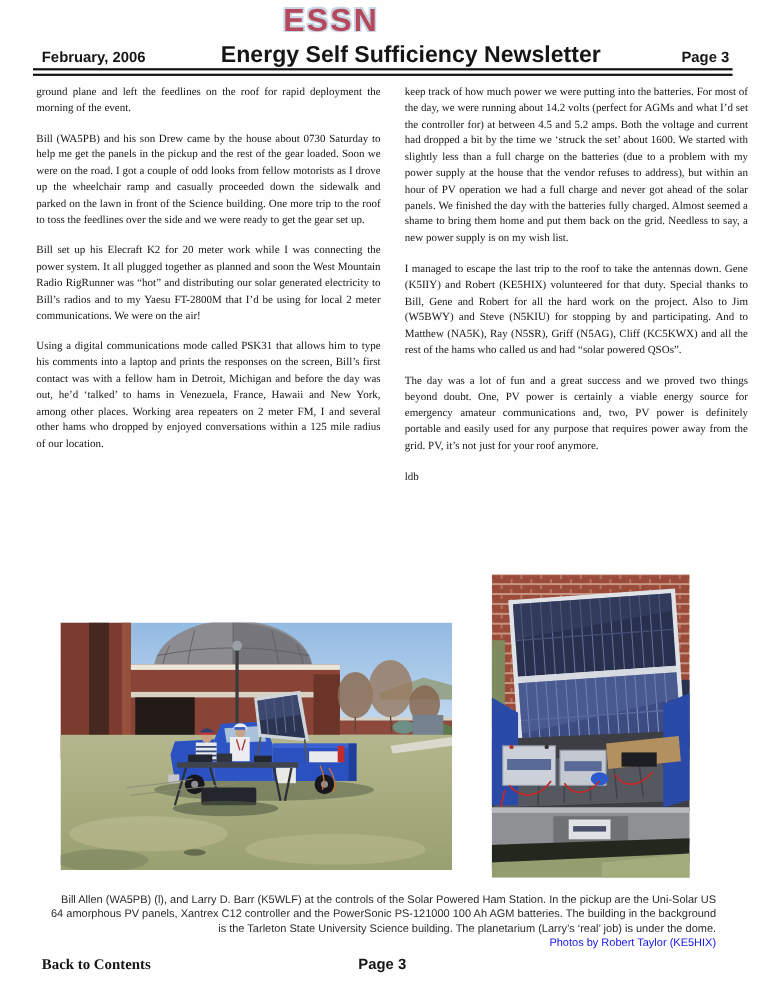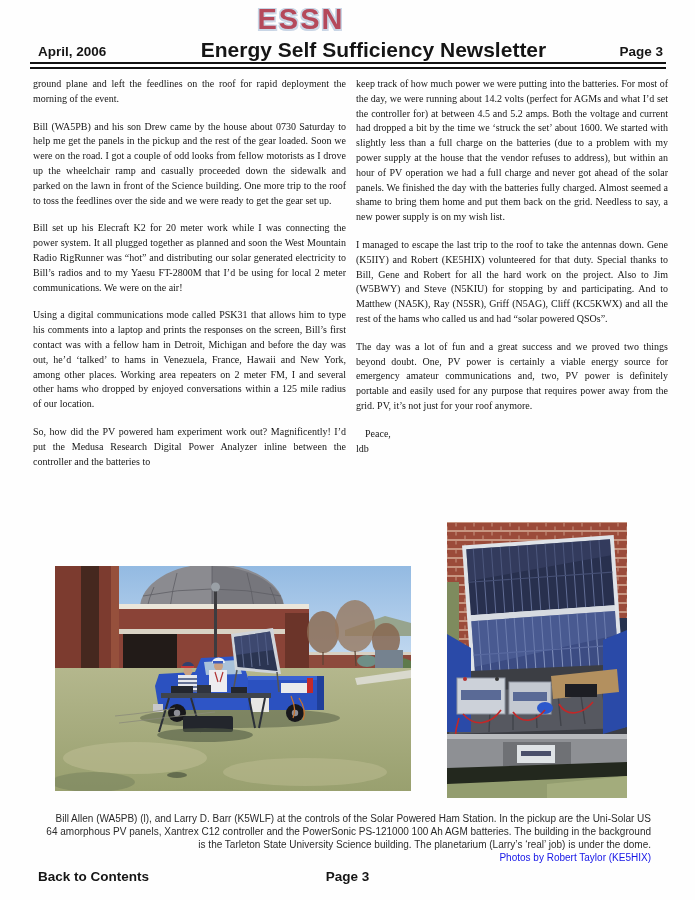--- a/index.html
+++ b/index.html
@@ -15,63 +15,61 @@
   .hdr-title{position:absolute;top:38px;left:0;width:695px;text-align:center;
              font-family:"Liberation Sans",sans-serif;font-weight:bold;font-size:21px;padding-left:26px;}
   .hdr-page{position:absolute;top:44px;right:32px;font-family:"Liberation Sans",sans-serif;
             font-weight:bold;font-size:13.5px;}
   .rule{position:absolute;top:62px;left:30px;width:636px;height:3px;
         border-top:2px solid #111;border-bottom:2.5px solid #111;}
   
   .col{position:absolute;top:77px;width:313px;font-size:10px;line-height:14.8px;
        text-align:justify;}
   .col-left{left:33px;}
-  .col-right{left:356px;width:312px;}
+  .col-right{left:368px;width:312px;}
   .col p{margin:0 0 13px 0;}
   .col p:last-of-type{margin-bottom:0;}
   .sig{margin-top:13px;text-align:left;}
   .sig .s0{padding-left:9px;}
   
   .photo{position:absolute;display:block;line-height:0;}
   .photo-left{left:55px;top:566px;width:356px;height:225px;}
   .photo-right{left:447px;top:522px;width:180px;height:276px;}
   
   .caption{position:absolute;top:812px;left:45px;width:606px;text-align:right;
            font-family:"Liberation Sans",sans-serif;font-size:10px;line-height:13px;color:#2b2b2b;}
   .credit{color:#1414e6;font-family:"Liberation Sans",sans-serif;font-size:10px;line-height:13px;cursor:pointer;}
-  .footer-back{position:absolute;top:869px;left:38px;font-family:Liberation Sans, sans-serif;
+  .footer-back{position:absolute;top:869px;left:38px;font-family:Liberation Serif, serif;
                font-weight:bold;font-size:13.5px;cursor:pointer;}
   .footer-page{position:absolute;top:869px;left:0;width:695px;text-align:center;
                font-family:"Liberation Sans",sans-serif;font-weight:bold;font-size:13.5px;}
 </style>
 </head>
 <body>
 
 <div class="page">
 
   <div class="logo">ESSN</div>
-  <div class="hdr-date">April, 2006</div>
+  <div class="hdr-date">February, 2006</div>
   <div class="hdr-title">Energy Self Sufficiency Newsletter</div>
   <div class="hdr-page">Page 3</div>
   <div class="rule"></div>
 
   <div class="col col-left">
     <p>ground plane and left the feedlines on the roof for rapid deployment the morning of the event.</p>
     <p>Bill (WA5PB) and his son Drew came by the house about 0730 Saturday to help me get the panels in the pickup and the rest of the gear loaded. Soon we were on the road. I got a couple of odd looks from fellow motorists as I drove up the wheelchair ramp and casually proceeded down the sidewalk and parked on the lawn in front of the Science building. One more trip to the roof to toss the feedlines over the side and we were ready to get the gear set up.</p>
     <p>Bill set up his Elecraft K2 for 20 meter work while I was connecting the power system. It all plugged together as planned and soon the West Mountain Radio RigRunner was “hot” and distributing our solar generated electricity to Bill’s radios and to my Yaesu FT-2800M that I’d be using for local 2 meter communications. We were on the air!</p>
     <p>Using a digital communications mode called PSK31 that allows him to type his comments into a laptop and prints the responses on the screen, Bill’s first contact was with a fellow ham in Detroit, Michigan and before the day was out, he’d ‘talked’ to hams in Venezuela, France, Hawaii and New York, among other places. Working area repeaters on 2 meter FM, I and several other hams who dropped by enjoyed conversations within a 125 mile radius of our location.</p>
-    <p>So, how did the PV powered ham experiment work out? Magnificently! I’d put the Medusa Research Digital Power Analyzer inline between the controller and the batteries to</p>
   </div>
 
   <div class="col col-right">
     <p>keep track of how much power we were putting into the batteries. For most of the day, we were running about 14.2 volts (perfect for AGMs and what I’d set the controller for) at between 4.5 and 5.2 amps. Both the voltage and current had dropped a bit by the time we ‘struck the set’ about 1600. We started with slightly less than a full charge on the batteries (due to a problem with my power supply at the house that the vendor refuses to address), but within an hour of PV operation we had a full charge and never got ahead of the solar panels. We finished the day with the batteries fully charged. Almost seemed a shame to bring them home and put them back on the grid. Needless to say, a new power supply is on my wish list.</p>
     <p>I managed to escape the last trip to the roof to take the antennas down. Gene (K5IIY) and Robert (KE5HIX) volunteered for that duty. Special thanks to Bill, Gene and Robert for all the hard work on the project. Also to Jim (W5BWY) and Steve (N5KIU) for stopping by and participating. And to Matthew (NA5K), Ray (N5SR), Griff (N5AG), Cliff (KC5KWX) and all the rest of the hams who called us and had “solar powered QSOs”.</p>
     <p>The day was a lot of fun and a great success and we proved two things beyond doubt. One, PV power is certainly a viable energy source for emergency amateur communications and, two, PV power is definitely portable and easily used for any purpose that requires power away from the grid. PV, it’s not just for your roof anymore.</p>
     <div class="sig">
-      <div class="s0">Peace,</div>
       <div>ldb</div>
     </div>
   </div>
 
   <span class="photo photo-left">
     <svg width="356" height="225" viewBox="0 0 356 225">
       <defs>
         <linearGradient id="sky" x1="0" y1="0" x2="0" y2="1">
           <stop offset="0" stop-color="#93bae2"></stop>
             <stop offset="1" stop-color="#d0e2f4"></stop>

